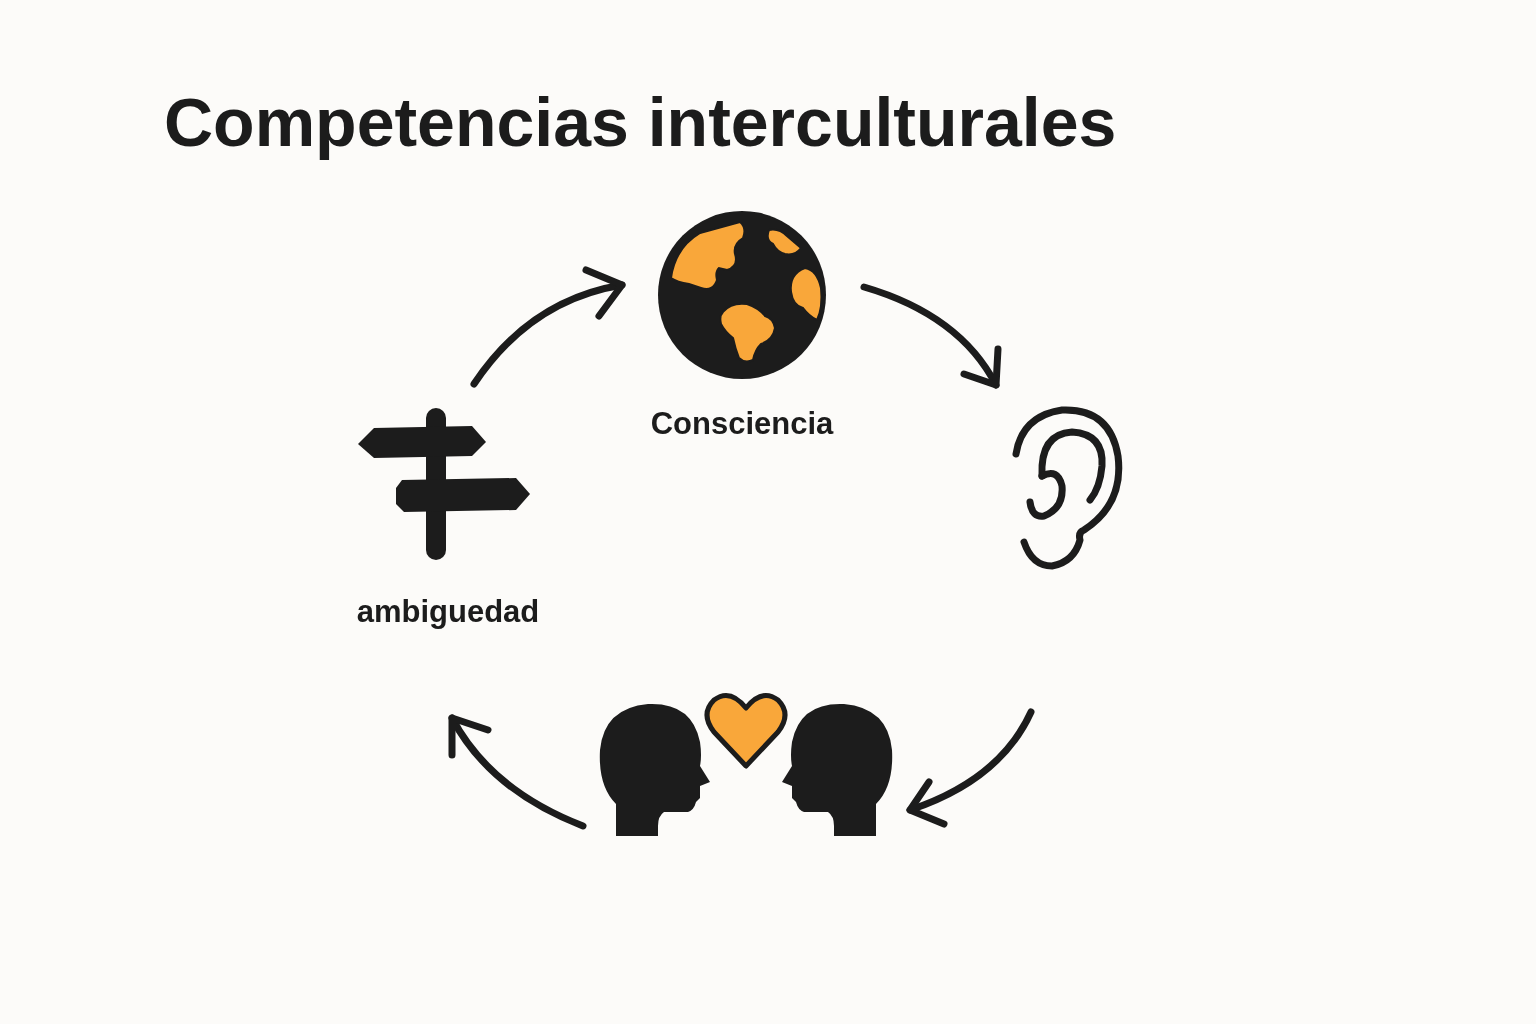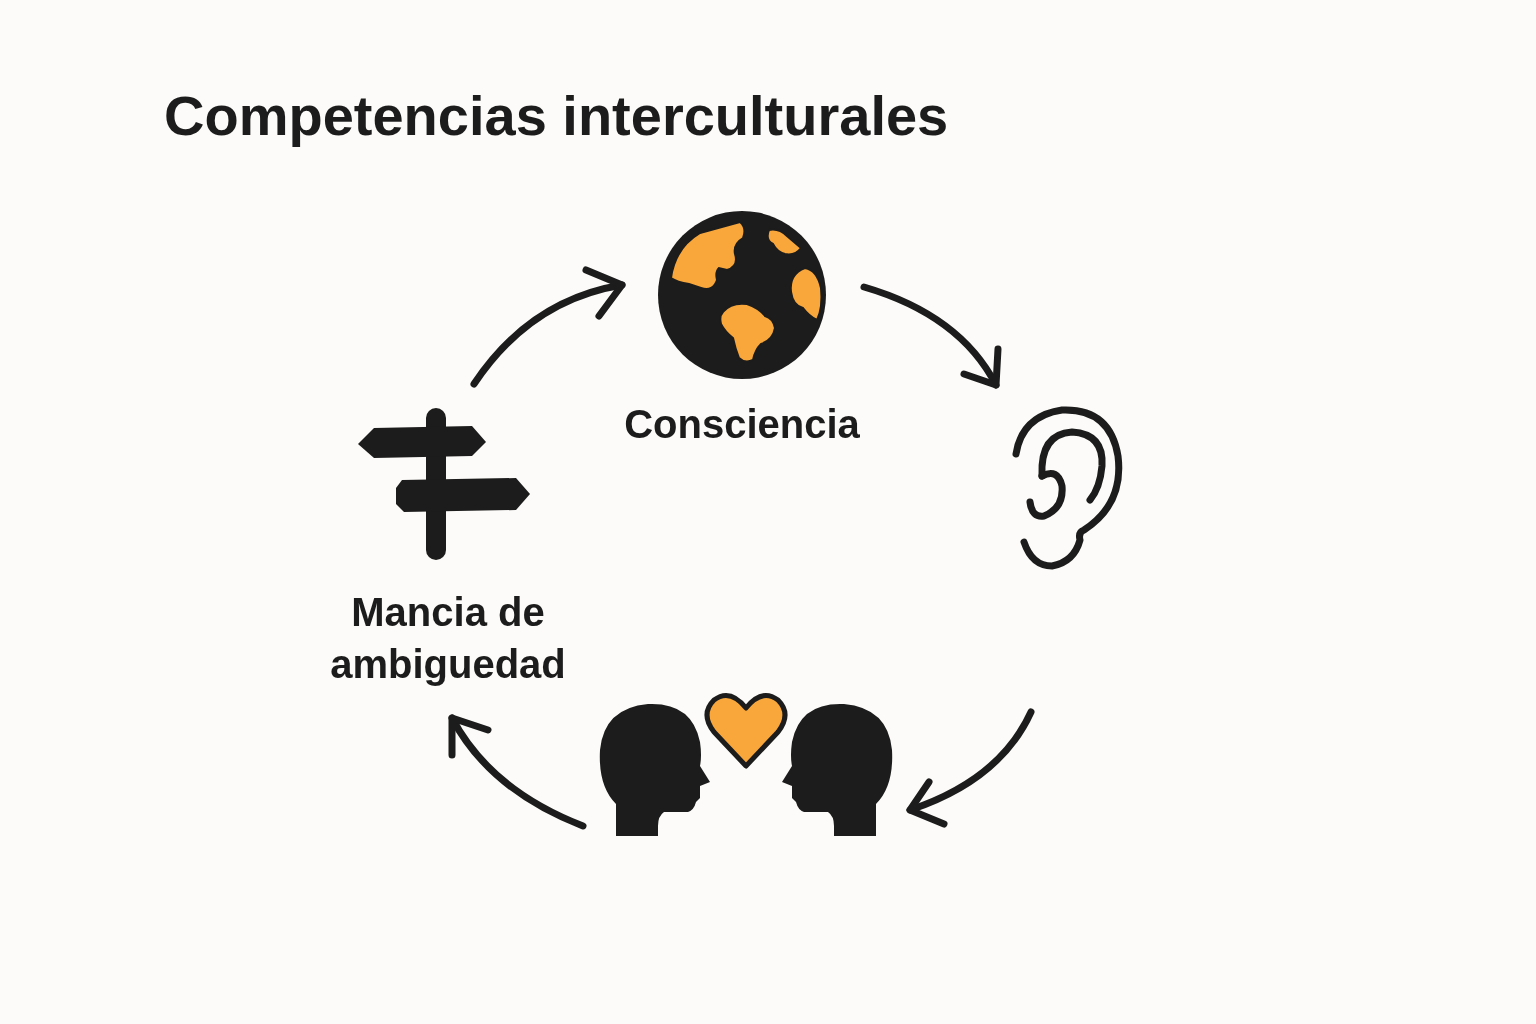--- a/index.html
+++ b/index.html
@@ -12,38 +12,38 @@
     height: 1024px;
     position: relative;
     overflow: hidden;
     font-family: "Liberation Sans", "DejaVu Sans", sans-serif;
     color: #1c1c1c;
   }
   .title {
     position: absolute;
     left: 164px;
     top: 88px;
-    font-size: 56px;
+    font-size: 68px;
     font-weight: 700;
     letter-spacing: 0px;
     line-height: 1;
     white-space: nowrap;
     color: #1c1c1c;
   }
   .diagram {
     position: absolute;
     left: 0;
     top: 0;
     width: 1536px;
     height: 1024px;
   }
   .label {
     position: absolute;
     font-weight: 700;
-    font-size: 40px;
+    font-size: 31px;
     line-height: 52px;
     text-align: center;
     color: #1c1c1c;
     white-space: nowrap;
   }
   .label span { display: block; }
   .icon { position: absolute; }
   .arrow { position: absolute; left: 0; top: 0; }
 </style>
 </head>
@@ -113,17 +113,16 @@
 
   <svg class="icon" style="left:356px; top:404px;" width="180" height="160" viewBox="0 0 180 160">
     <g fill="#1c1c1c">
       <rect x="70" y="4" width="20" height="152" rx="10"></rect>
       <path d="M18 24 L 116 22 L 130 38 L 116 52 L 18 54 L 2 40 Z"></path>
       <path d="M46 76 L 160 74 L 174 90 L 160 106 L 48 108 L 40 100 L 40 84 Z"></path>
     </g>
   </svg>
 
   <div class="label" style="left:300px; top:586px; width:296px;">
-    <span>Mancia de</span>
     <span>ambiguedad</span>
   </div>
 
 </div>
 
 </body></html>

